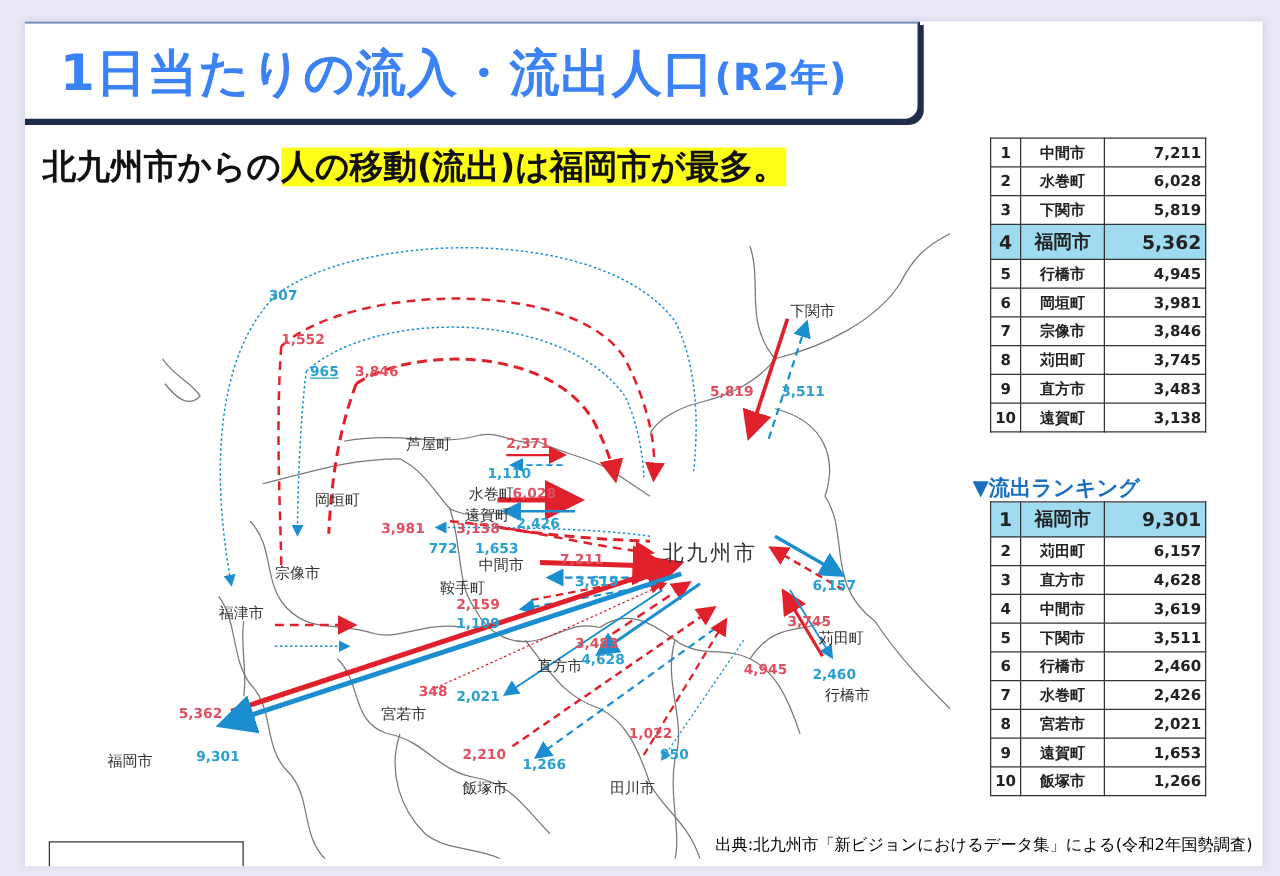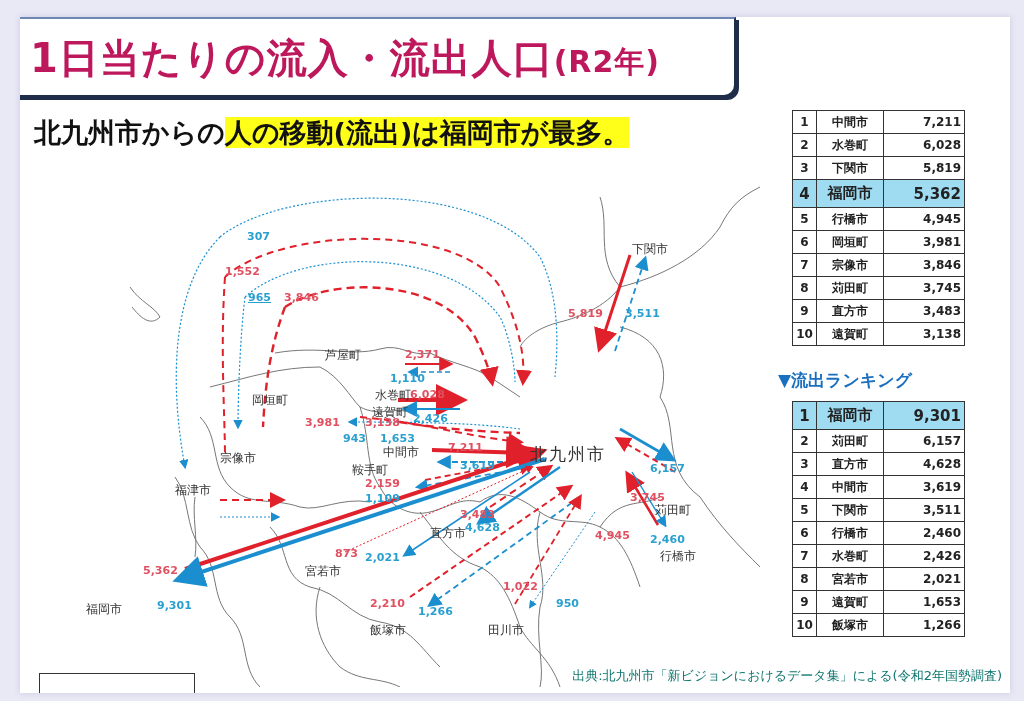--- a/index.html
+++ b/index.html
@@ -16,64 +16,64 @@
     overflow: hidden;
   }
   .title-box {
     position: absolute; left: -4px; top: 0px; width: 718px; height: 76px;
     border: 2px solid #1f2d4a; border-left: none; border-top-color: #6d86b3;
     border-radius: 0 0 12px 0;
     box-shadow: 3px 3px 0 #1f2d4a;
     background: #fff;
   }
   .title {
-    position: absolute; left: 14px; top: 12px;
-    font-size: 40px; font-weight: bold; color: #be185d;
+    position: absolute; left: 32px; top: 12px;
+    font-size: 40px; font-weight: bold; color: #3b82f6;
     letter-spacing: 1px; white-space: nowrap;
   }
   .title .small { font-size: 30px; }
   .subtitle {
     position: absolute; left: 14px; top: 98px;
     font-size: 27px; font-weight: bold; color: #111; white-space: nowrap; text-align: right;
   }
   .subtitle .hl { background: #ffff1a; }
   .map {
     position: absolute; left: 0; top: 150px; width: 750px; height: 520px;
   }
   .map svg { position: absolute; left: 0; top: 0; }
   .map-label {
     position: absolute; font-size: 12px; color: #333; white-space: nowrap;
   }
-  .map-label.big { font-size: 17px; letter-spacing: 2px; margin-top: 12px; }
+  .map-label.big { font-size: 17px; letter-spacing: 2px; }
   .num { position: absolute; font-size: 11px; white-space: nowrap; font-weight: bold; }
   .num.in { color: #e05060; }
   .num.out { color: #2aa0d0; }
   .fuk-box {
     position: absolute; left: 19px; top: 506px; width: 154px; height: 150px;
     border: 1.5px solid #333; background: #fff;
   }
   .rank-title {
     position: absolute; font-size: 17px; font-weight: bold; white-space: nowrap;
   }
   .rank-title.red { color: #d8131c; }
-  .rank-title.blue { color: #1a6fc0; }
+  .rank-title.blue { color: #1a6fc0; margin-top: 10px; }
   table.rank {
     position: absolute; border-collapse: collapse; width: 173px;
     font-size: 12px; font-weight: bold; color: #222;
   }
   table.rank td {
     border: 1px solid #333; height: 22px; padding: 0 3px;
   }
   table.rank td.r { width: 17px; text-align: center; }
   table.rank td.n { width: 60px; text-align: center; }
   table.rank td.v { text-align: right; }
   table.rank tr.hl td { background: #9fdcf2; font-size: 15px; height: 27px; }
   .source {
     position: absolute; right: 8px; bottom: 8px;
-    font-size: 13px; color: #0f766e; white-space: nowrap;
+    font-size: 13px; color: #000000; white-space: nowrap;
   }
 </style>
 </head>
 <body>
 
 <div class="slide">
 
   <div class="title-box">
     <div class="title"><span>1日当たりの流入・流出人口</span><span class="small">(R2年)</span></div>
   </div>
@@ -176,44 +176,44 @@
     <div class="map-label" style="left:332px;top:295px;">鞍手町</div>
     <div class="map-label" style="left:155px;top:315px;">福津市</div>
     <div class="map-label" style="left:410px;top:358px;">直方市</div>
     <div class="map-label" style="left:285px;top:396px;">宮若市</div>
     <div class="map-label" style="left:635px;top:335px;">苅田町</div>
     <div class="map-label" style="left:640px;top:381px;">行橋市</div>
     <div class="map-label" style="left:350px;top:455px;">飯塚市</div>
     <div class="map-label" style="left:468px;top:455px;">田川市</div>
     <div class="map-label" style="left:66px;top:434px;">福岡市</div>
 
-    <div class="num out" style="left:195px;top:63px;margin-left:32px;">307</div>
+    <div class="num out" style="left:195px;top:63px;">307</div>
     <div class="num in" style="left:205px;top:98px;">1,552</div>
     <div class="num out" style="left:228px;top:124px;text-decoration:underline;">965</div>
     <div class="num in" style="left:264px;top:124px;">3,846</div>
     <div class="num in" style="left:385px;top:181px;">2,371</div>
     <div class="num out" style="left:370px;top:205px;">1,110</div>
     <div class="num in" style="left:390px;top:221px;">6,028</div>
     <div class="num out" style="left:393px;top:245px;">2,426</div>
     <div class="num in" style="left:285px;top:249px;">3,981</div>
     <div class="num in" style="left:345px;top:249px;">3,138</div>
-    <div class="num out" style="left:323px;top:265px;">943</div>
+    <div class="num out" style="left:323px;top:265px;">772</div>
     <div class="num out" style="left:360px;top:265px;">1,653</div>
     <div class="num in" style="left:428px;top:274px;">7,211</div>
     <div class="num out" style="left:440px;top:292px;">3,619</div>
     <div class="num in" style="left:345px;top:310px;">2,159</div>
     <div class="num out" style="left:345px;top:325px;">1,109</div>
     <div class="num in" style="left:440px;top:341px;">3,483</div>
     <div class="num out" style="left:445px;top:354px;">4,628</div>
-    <div class="num in" style="left:315px;top:380px;">873</div>
+    <div class="num in" style="left:315px;top:380px;">348</div>
     <div class="num out" style="left:345px;top:384px;">2,021</div>
     <div class="num in" style="left:350px;top:430px;">2,210</div>
     <div class="num out" style="left:398px;top:438px;">1,266</div>
     <div class="num in" style="left:483px;top:413px;">1,022</div>
-    <div class="num out" style="left:508px;top:430px;margin-left:28px;">950</div>
+    <div class="num out" style="left:508px;top:430px;">950</div>
     <div class="num in" style="left:548px;top:140px;">5,819</div>
     <div class="num out" style="left:605px;top:140px;">3,511</div>
     <div class="num out" style="left:630px;top:295px;">6,157</div>
     <div class="num in" style="left:610px;top:324px;">3,745</div>
     <div class="num in" style="left:575px;top:362px;">4,945</div>
     <div class="num out" style="left:630px;top:366px;">2,460</div>
     <div class="num in" style="left:123px;top:397px;">5,362</div>
     <div class="num out" style="left:137px;top:432px;">9,301</div>
   </div>
 

